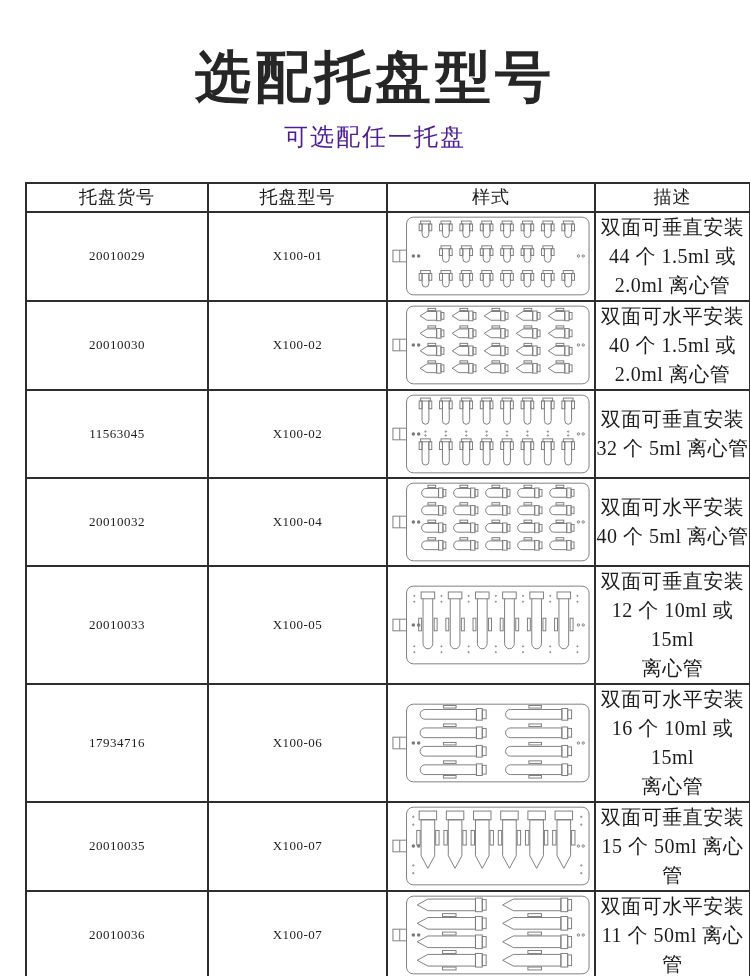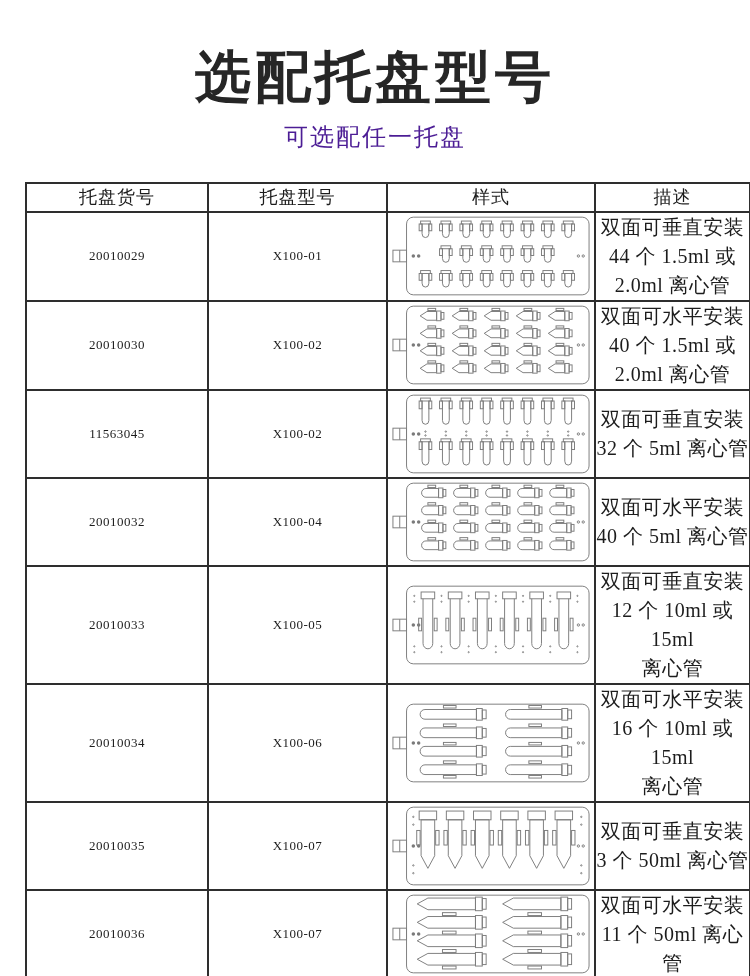--- a/index.html
+++ b/index.html
@@ -529,21 +529,21 @@
               <circle fill="none" stroke="#7d7d7d" stroke-width="1" cx="192" cy="70" r="0.6"></circle>
             </svg>
     </td>
     <td class="desc">
             <div class="line">双面可垂直安装</div>
             <div class="line">12 个 10ml 或 15ml</div>
             <div class="line">离心管</div>
           </td>
   </tr>
         <tr>
-    <td class="item-no">20010034</td>
+    <td class="item-no">17934716</td>
     <td class="model">X100-06</td>
     <td class="style">
       <svg class="tray" width="200" height="84" viewBox="0 0 206 84">
               <rect fill="none" stroke="#7d7d7d" stroke-width="1" x="16" y="2" width="188" height="80" rx="7"></rect>
               <rect fill="none" stroke="#7d7d7d" stroke-width="1" x="2" y="36" width="14" height="12"></rect>
               <line fill="none" stroke="#7d7d7d" stroke-width="1" x1="9" y1="36" x2="9" y2="48"></line>
               <circle fill="#7a7a7a" stroke="none" stroke-width="1" cx="23" cy="42" r="1.8"></circle>
               <circle fill="#7a7a7a" stroke="none" stroke-width="1" cx="28.5" cy="42" r="1.8"></circle>
               <circle fill="none" stroke="#7d7d7d" stroke-width="1" cx="193" cy="42" r="1.2"></circle>
               <circle fill="none" stroke="#7d7d7d" stroke-width="1" cx="198" cy="42" r="1.2"></circle>
@@ -630,21 +630,21 @@
               <circle fill="none" stroke="#7d7d7d" stroke-width="1" cx="23" cy="20" r="0.7"></circle>
               <circle fill="none" stroke="#7d7d7d" stroke-width="1" cx="196" cy="20" r="0.7"></circle>
               <circle fill="none" stroke="#7d7d7d" stroke-width="1" cx="23" cy="62" r="0.7"></circle>
               <circle fill="none" stroke="#7d7d7d" stroke-width="1" cx="196" cy="62" r="0.7"></circle>
               <circle fill="none" stroke="#7d7d7d" stroke-width="1" cx="23" cy="70" r="0.7"></circle>
               <circle fill="none" stroke="#7d7d7d" stroke-width="1" cx="196" cy="70" r="0.7"></circle>
             </svg>
     </td>
     <td class="desc">
             <div class="line">双面可垂直安装</div>
-            <div class="line">3 个 50ml 离心管</div>
+            <div class="line">15 个 50ml 离心管</div>
           </td>
   </tr>
         <tr>
     <td class="item-no">20010036</td>
     <td class="model">X100-07</td>
     <td class="style">
       <svg class="tray" width="200" height="84" viewBox="0 0 206 84">
               <rect fill="none" stroke="#7d7d7d" stroke-width="1" x="16" y="2" width="188" height="80" rx="7"></rect>
               <rect fill="none" stroke="#7d7d7d" stroke-width="1" x="2" y="36" width="14" height="12"></rect>
               <line fill="none" stroke="#7d7d7d" stroke-width="1" x1="9" y1="36" x2="9" y2="48"></line>

